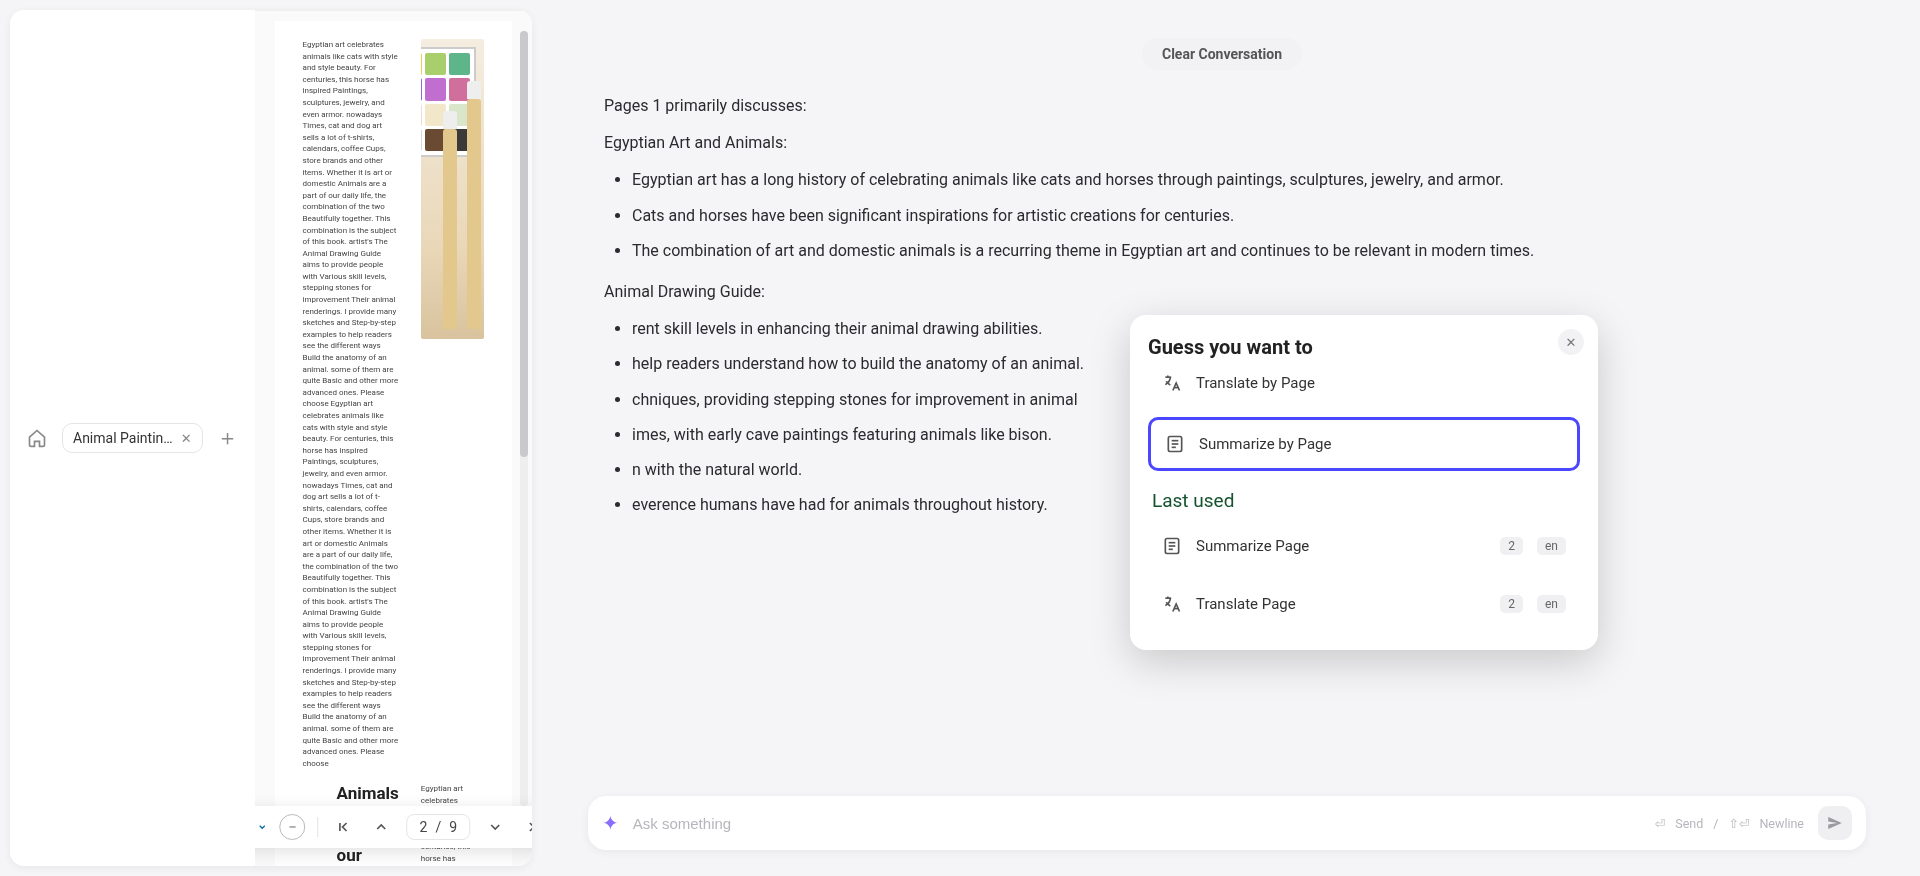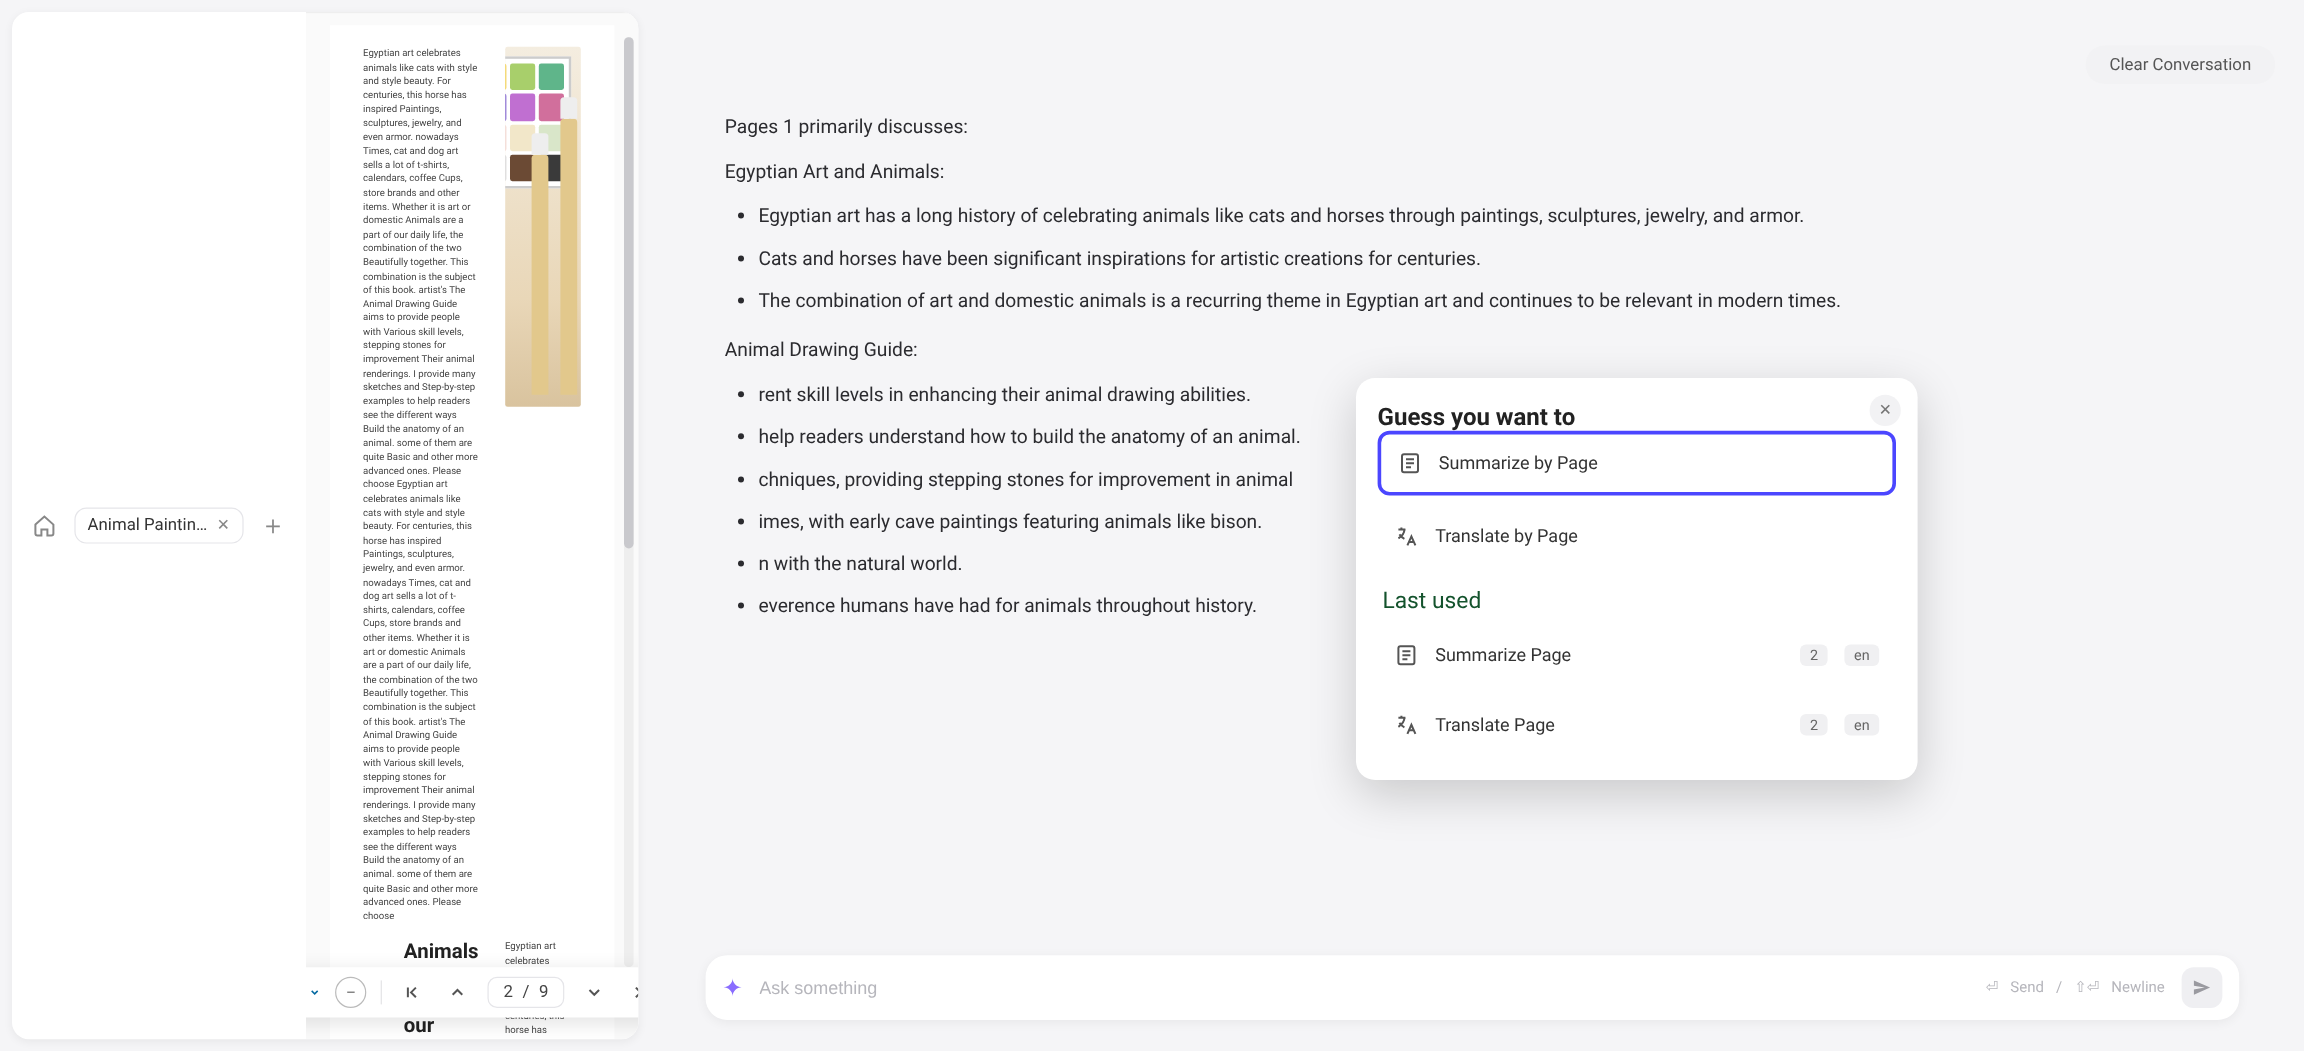--- a/index.html
+++ b/index.html
@@ -166,21 +166,21 @@
 
   
   .right-panel {
     flex:1;
     height:876px;
     padding: 10px 14px 14px 8px;
     display:flex; flex-direction:column;
     position:relative;
   }
   .top-actions {
-    display:flex; justify-content:flex-end; padding: 28px 10px 12px 0;
+    display:flex; justify-content:center; padding: 28px 10px 12px 0; font-weight: bold;
   }
   .clear-btn {
     background:#f2f2f4;
     border-radius: 18px;
     padding: 8px 20px;
     font-size:14px;
     color:#555;
     cursor:pointer;
   }
   .chat-body {
@@ -382,39 +382,39 @@
       <li>imes, with early cave paintings featuring animals like bison.</li>
       <li>n with the natural world.</li>
       <li>everence humans have had for animals throughout history.</li>
     </ul>
   </div>
 
   <div class="suggestion-popover">
     <div class="pop-close">✕</div>
     <div class="pop-title">Guess you want to</div>
 
-    <div class="sugg-item primary">
-      <svg class="sugg-icon" viewBox="0 0 24 24" fill="none" stroke="currentColor" stroke-width="2">
-          <rect x="4" y="3" width="16" height="18" rx="2"></rect>
-          <line x1="8" y1="8" x2="16" y2="8"></line>
-          <line x1="8" y1="12" x2="16" y2="12"></line>
-          <line x1="8" y1="16" x2="13" y2="16"></line>
-        </svg>
-      <span>Summarize by Page</span>
-    </div>
     <div class="sugg-item">
       <svg class="sugg-icon" viewBox="0 0 24 24" fill="none" stroke="currentColor" stroke-width="2">
           <path d="M4 5h7"></path>
           <path d="M7 3v2"></path>
           <path d="M10 5c0 4-3 7-6 9"></path>
           <path d="M5 10c1.5 2 3 3.5 5 4.5"></path>
           <path d="M13 21l4-9 4 9"></path>
           <path d="M14.5 17.5h5"></path>
         </svg>
       <span>Translate by Page</span>
+    </div>
+    <div class="sugg-item primary">
+      <svg class="sugg-icon" viewBox="0 0 24 24" fill="none" stroke="currentColor" stroke-width="2">
+          <rect x="4" y="3" width="16" height="18" rx="2"></rect>
+          <line x1="8" y1="8" x2="16" y2="8"></line>
+          <line x1="8" y1="12" x2="16" y2="12"></line>
+          <line x1="8" y1="16" x2="13" y2="16"></line>
+        </svg>
+      <span>Summarize by Page</span>
     </div>
 
     <div class="last-used">Last used</div>
 
     <div class="sugg-item">
       <svg class="sugg-icon" viewBox="0 0 24 24" fill="none" stroke="currentColor" stroke-width="2">
           <rect x="4" y="3" width="16" height="18" rx="2"></rect>
           <line x1="8" y1="8" x2="16" y2="8"></line>
           <line x1="8" y1="12" x2="16" y2="12"></line>
           <line x1="8" y1="16" x2="13" y2="16"></line>

